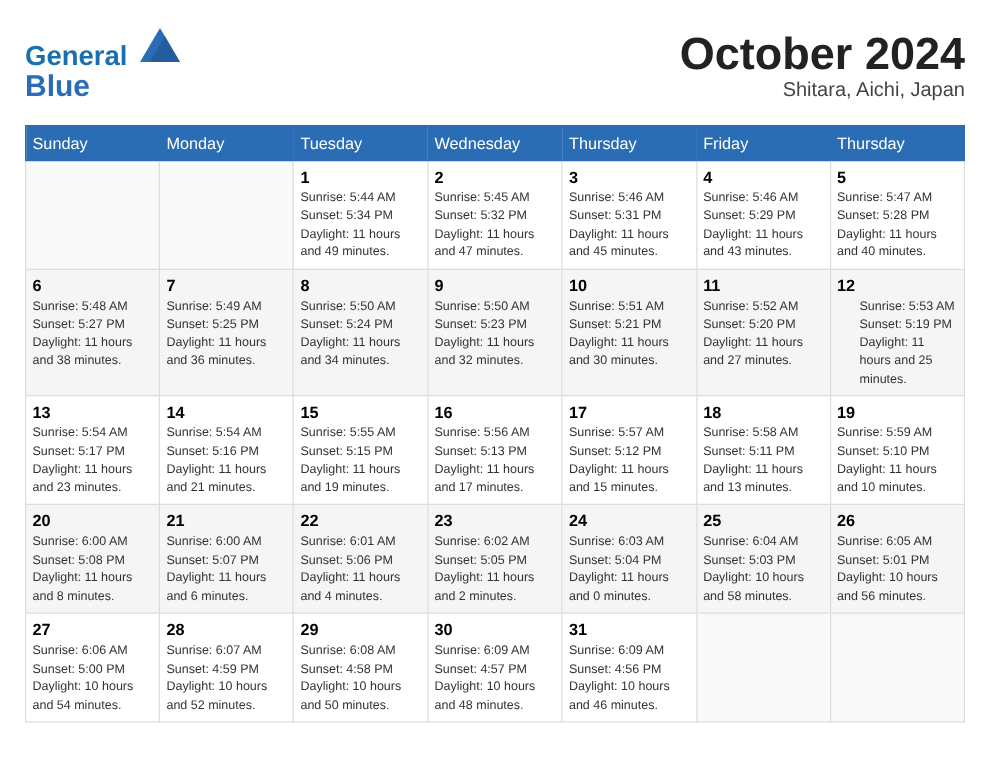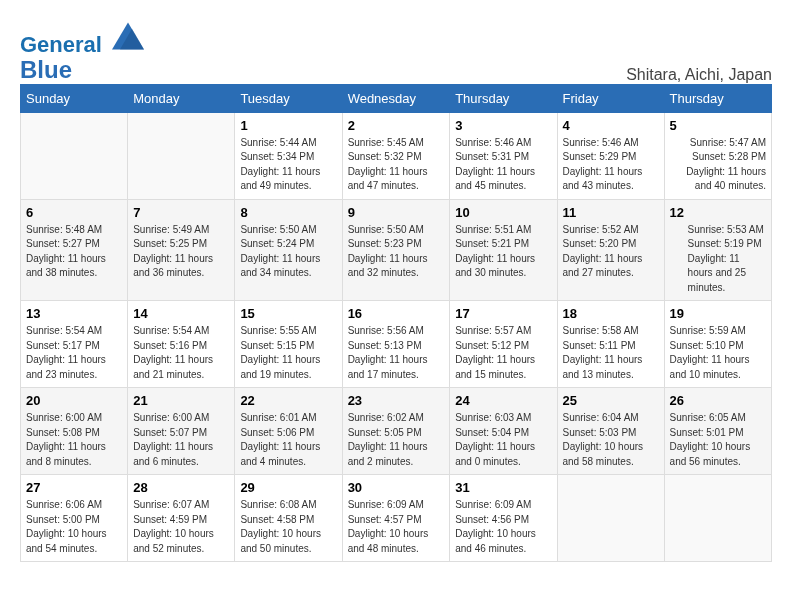--- a/index.html
+++ b/index.html
@@ -6,21 +6,22 @@
     body {
       font-family: Arial, sans-serif;
       background: #fff;
       width: 792px;
       min-height: 612px;
       padding: 20px;
     }
     .header {
       display: flex;
       justify-content: space-between;
-      align-items: flex-end;
+      align-items: center;
+      margin-bottom: 16px;
     }
     .logo {
       display: flex;
       align-items: center;
     }
     .logo-text {
       font-size: 22px;
       font-weight: bold;
       color: #1a1a2e;
       line-height: 1.1;
@@ -105,20 +106,21 @@
           <svg class="logo-icon" viewBox="0 0 40 34" xmlns="http://www.w3.org/2000/svg">
             <polygon points="0,34 20,0 40,34" fill="#2a6db5"></polygon>
             <polygon points="10,34 25,8 40,34" fill="#1a4f8a" opacity="0.5"></polygon>
           </svg>
         </div>
       </div>
       <div class="logo-text" style="color:#2a6db5;font-size:24px;">Blue</div>
     </div>
   </div>
   <div class="title-block">
+    <div class="month-title">October 2024</div>
     <div class="location">Shitara, Aichi, Japan</div>
   </div>
 </div>
 
 <table>
   <thead>
     <tr>
     <th>Sunday</th>
         <th>Monday</th>
         <th>Tuesday</th>
@@ -151,21 +153,21 @@
 Daylight: 11 hours and 45 minutes.</div>
         </td>
         <td>
           <span class="day-num">4</span>
           <div class="day-info" style="white-space: pre-line;">Sunrise: 5:46 AM
 Sunset: 5:29 PM
 Daylight: 11 hours and 43 minutes.</div>
         </td>
         <td>
           <span class="day-num">5</span>
-          <div class="day-info" style="white-space: pre-line; text-align: right;">Sunrise: 5:47 AM
+          <div class="day-info" style="white-space: pre-line;">Sunrise: 5:47 AM
 Sunset: 5:28 PM
 Daylight: 11 hours and 40 minutes.</div>
         </td>
       </tr>
       <tr>
         <td>
           <span class="day-num">6</span>
           <div class="day-info" style="white-space: pre-line;">Sunrise: 5:48 AM
 Sunset: 5:27 PM
 Daylight: 11 hours and 38 minutes.</div>

